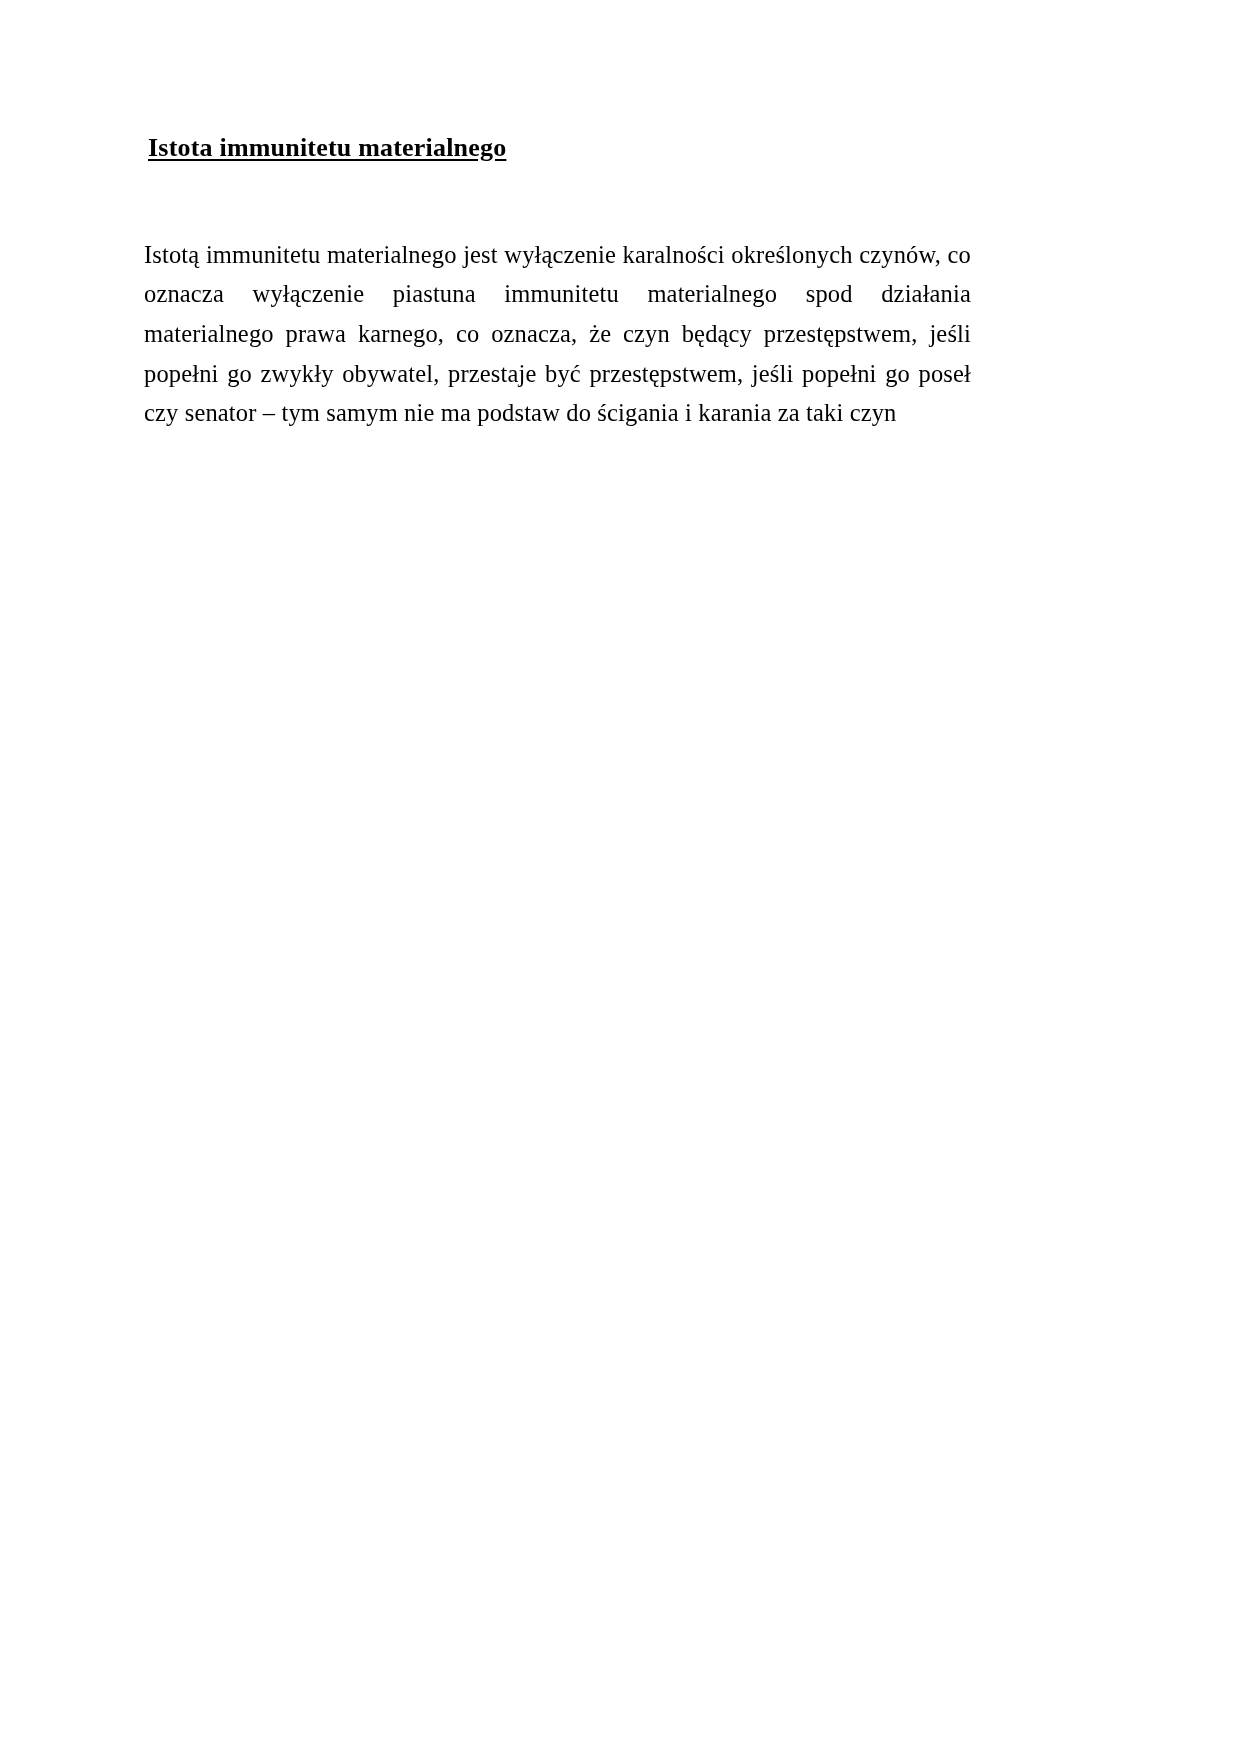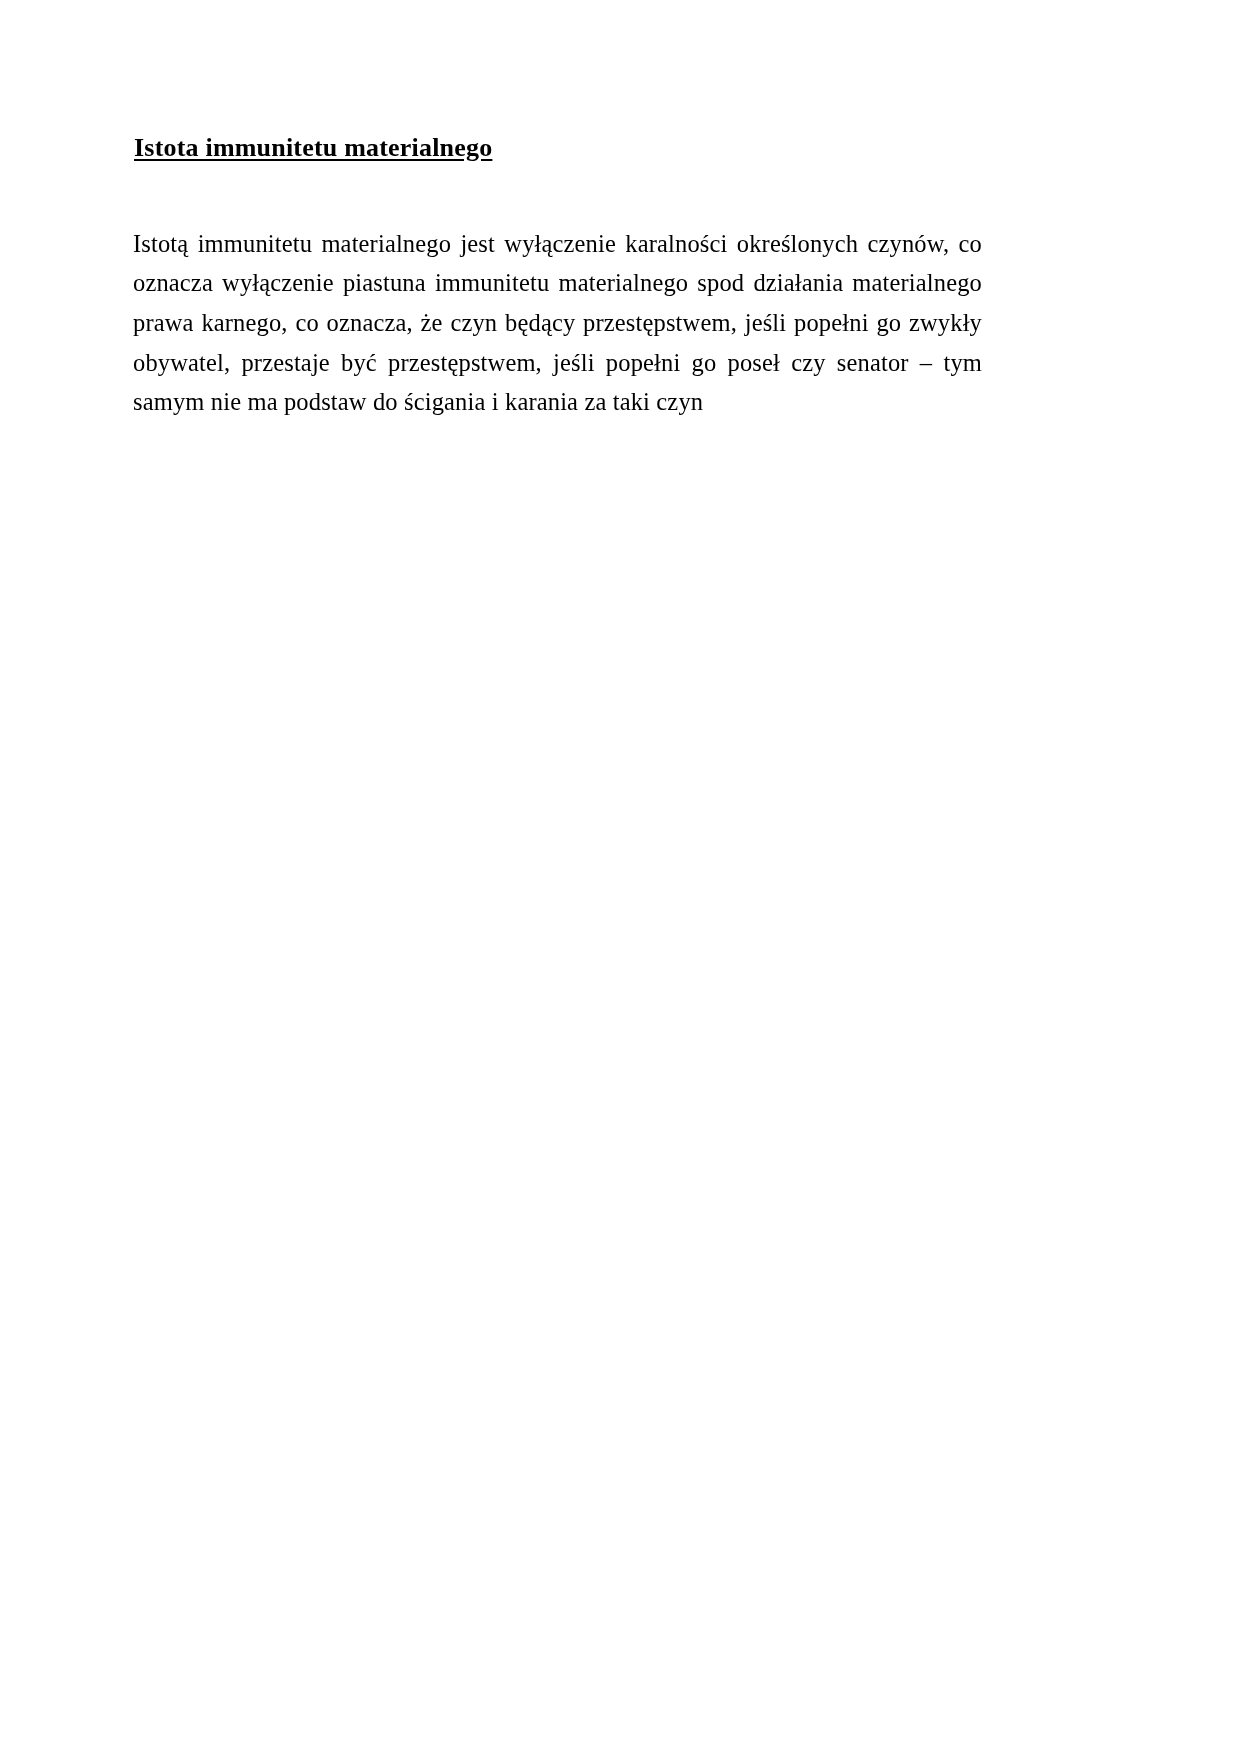--- a/index.html
+++ b/index.html
@@ -28,32 +28,32 @@
     width: 855px;
   }
   .doc-title {
     font-family: "Liberation Serif", serif;
     font-weight: bold;
     font-size: 26px;
     line-height: 1.25;
     text-decoration: underline;
     text-underline-offset: 3px;
     letter-spacing: 0.2px;
-    margin: 0 0 0 4px;
+    margin: 0 0 0 18px;
   }
   .spacer-after-title {
     height: 56px;
   }
   .body-paragraph {
     font-family: "Liberation Serif", serif;
     font-size: 24.5px;
     line-height: 1.62;
     text-align: justify;
     text-justify: inter-word;
-    margin: 3px;
+    margin: 14px;
     letter-spacing: 0.15px;
   }
 </style>
 </head>
 <body>
 
 <div class="page">
   <div class="content">
 
     <h1 class="doc-title">Istota immunitetu materialnego</h1>

